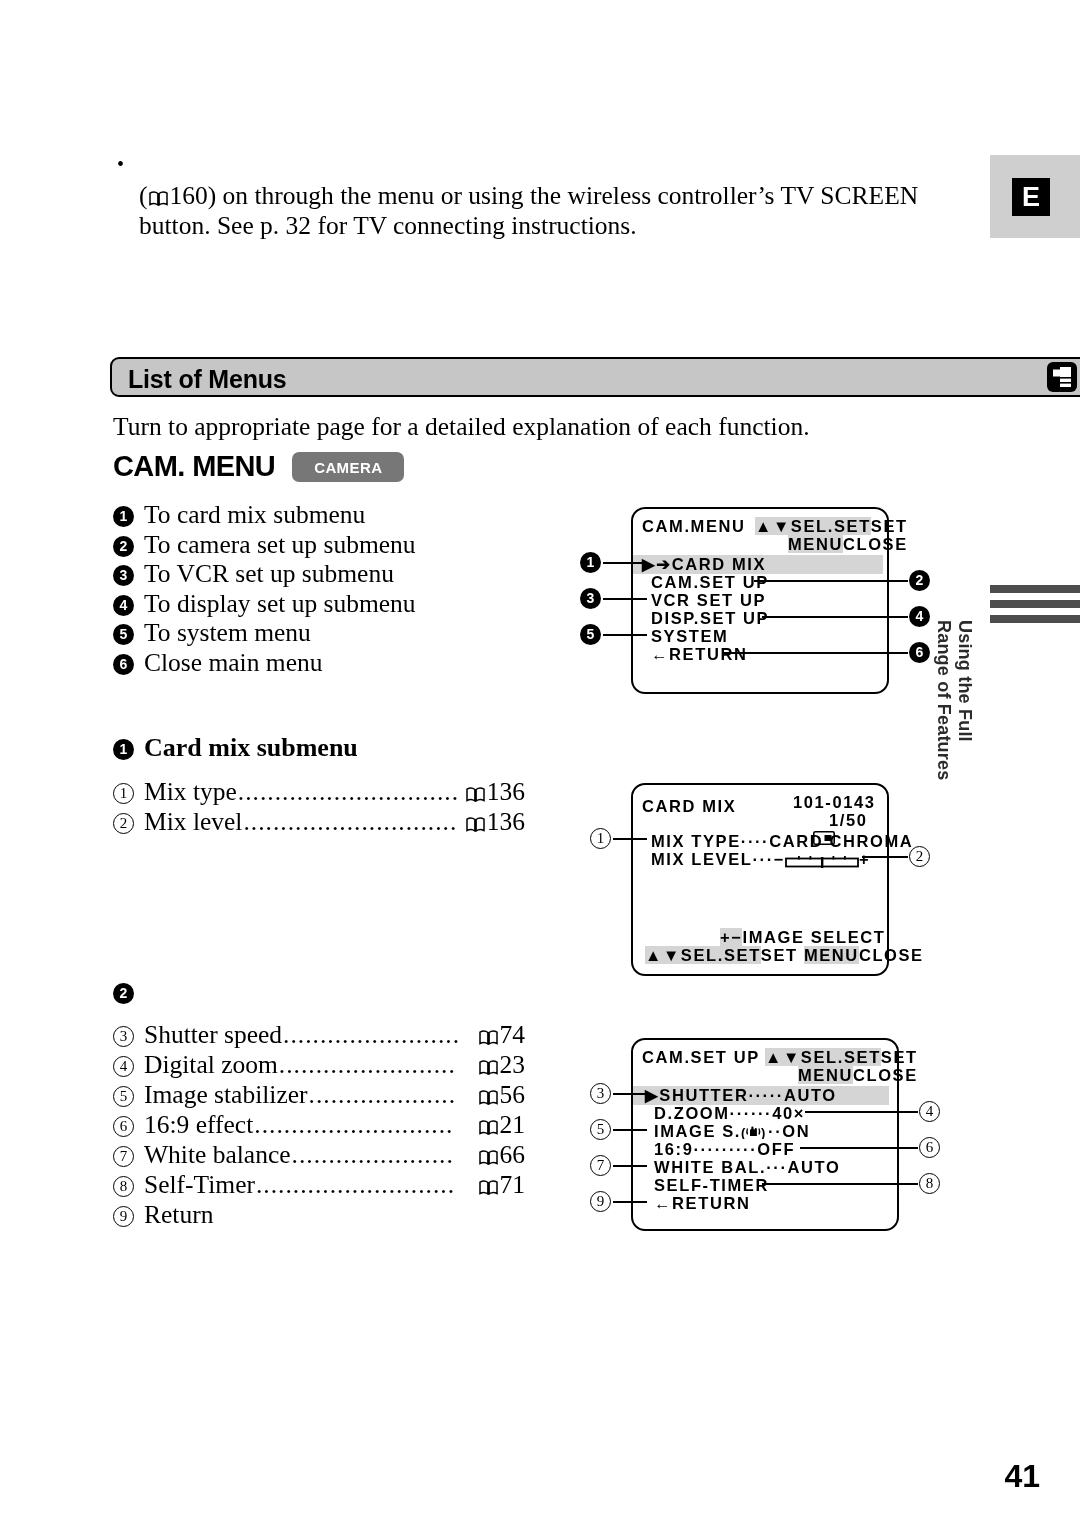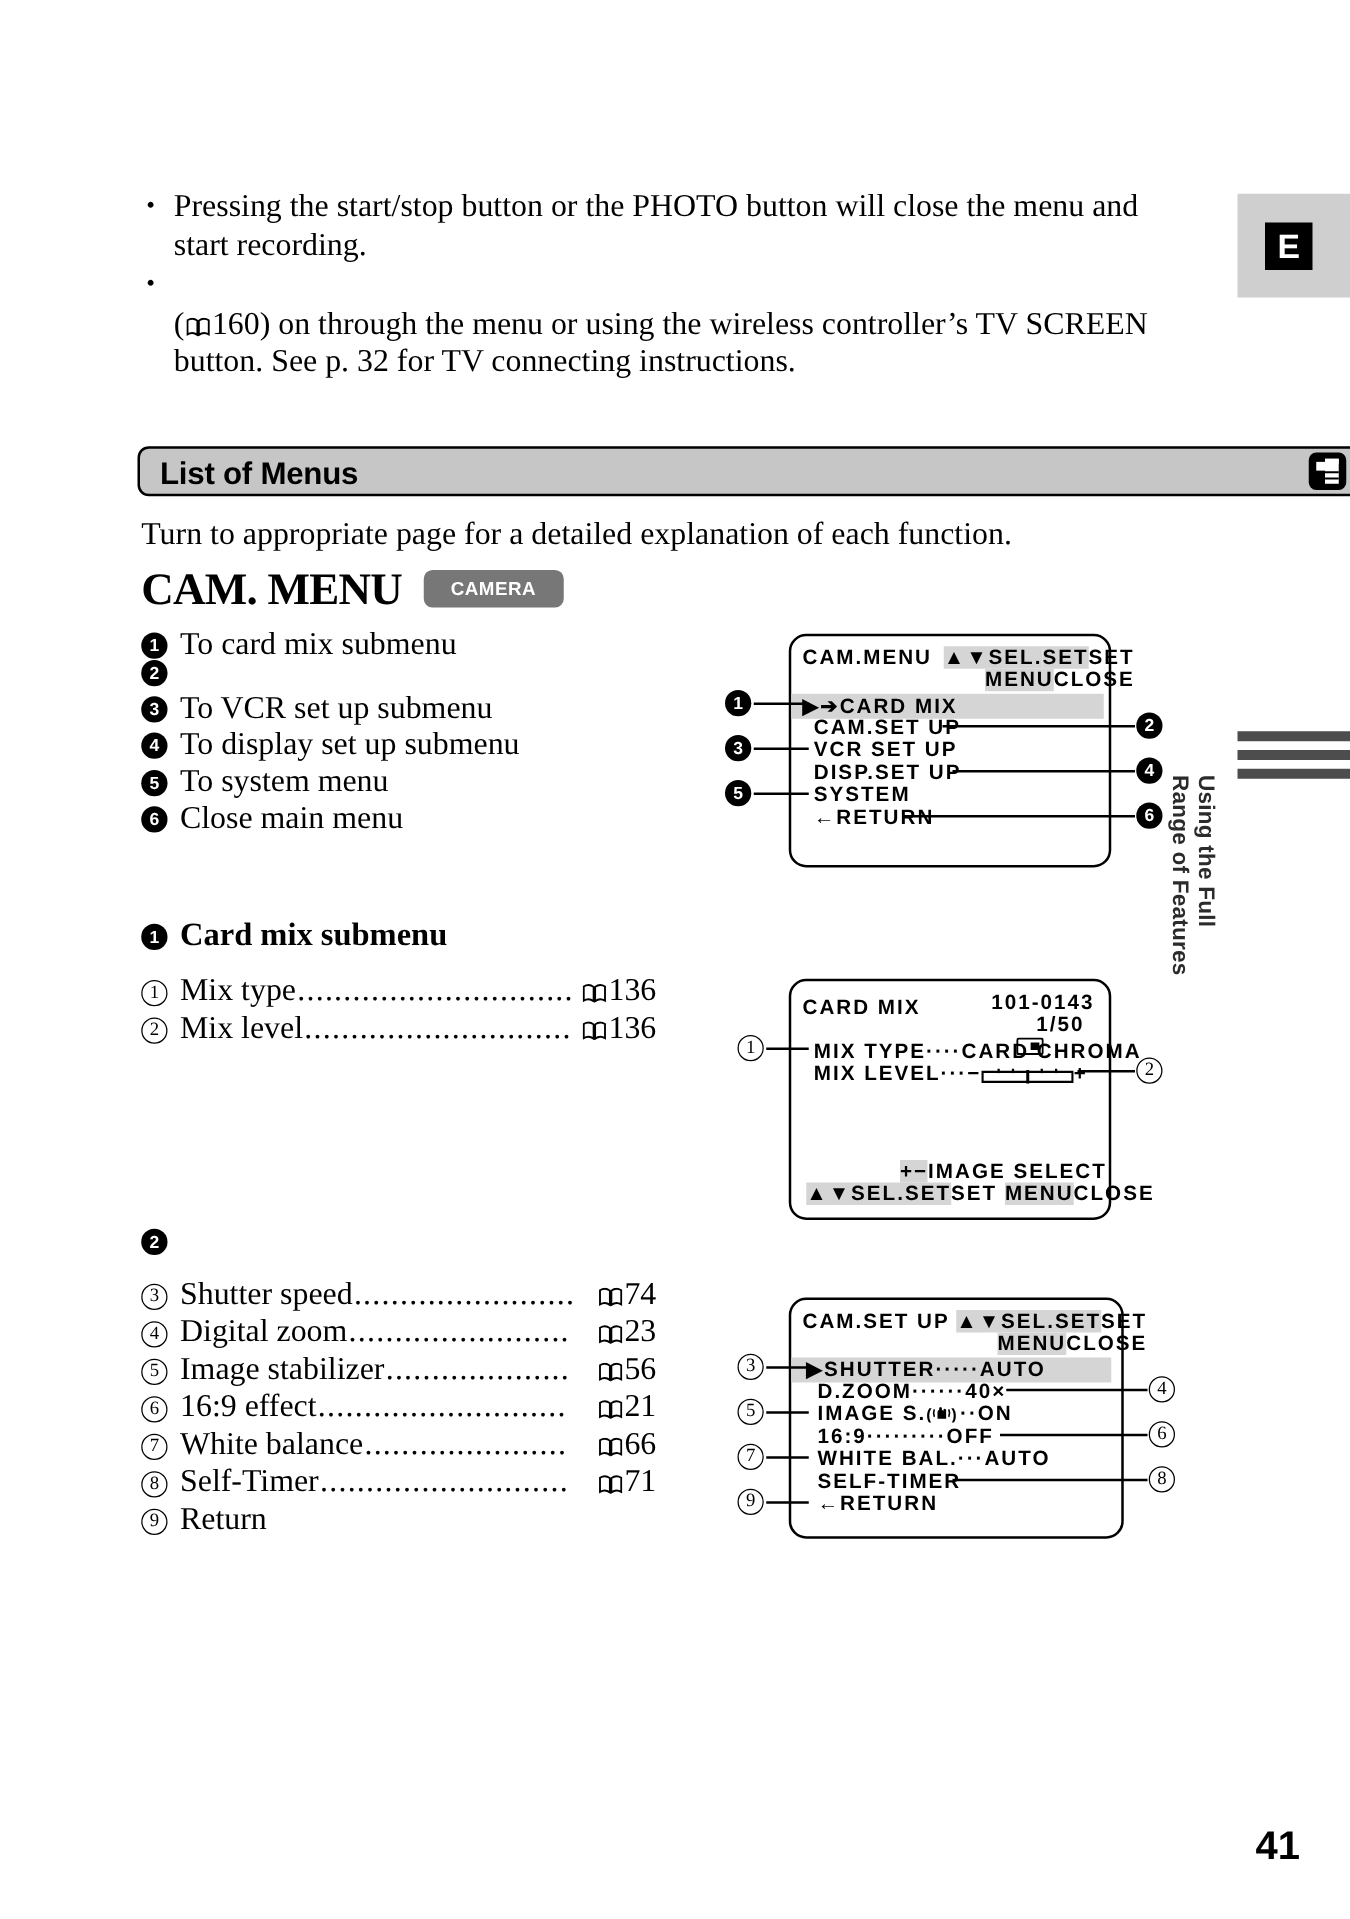--- a/index.html
+++ b/index.html
@@ -148,23 +148,23 @@
 
   .cam-menu-head {
     position: absolute;
     left: 113px;
     top: 450px;
     display: flex;
     align-items: center;
     gap: 17px;
   }
   .cam-menu-head .h {
-    font-family: Liberation Serif, serif;
-    font-weight: bold;
-    font-size: 36px;
+    font-family: Liberation Sans, sans-serif;
+    font-weight: bold;
+    font-size: 29px;
     letter-spacing: -0.6px;
   }
   .badge {
     background: #777777;
     color: #fff;
     border-radius: 7px;
     font-family: "Liberation Sans", sans-serif;
     font-weight: bold;
     font-size: 15px;
     letter-spacing: 0.4px;
@@ -322,24 +322,20 @@
   <i></i>
   <i></i>
 </div>
 <div class="side-vert">
   <span>Using the Full</span>
   <span>Range of Features</span>
 </div>
 
 <div class="bullets">
   <div class="bullet">
-    <span>Pressing the start/stop button or the PHOTO button will close the menu and</span><br>
-    <span>start recording.</span>
-  </div>
-  <div class="bullet">
     <br>
     <span>(</span><span class="bk"><svg width="19" height="15" viewBox="0 0 19 15">
           <path d="M1 2.2c2.6-1.6 5.4-1.6 7.9.3V14C6.4 12 3.6 12 1 13.5z" fill="#fff" stroke="#000" stroke-width="1.5"></path>
           <path d="M18 2.2c-2.6-1.6-5.4-1.6-7.9.3V14c2.5-2 5.3-2 7.9-.5z" fill="#fff" stroke="#000" stroke-width="1.5"></path>
           <path d="M9.45 2.6V14" stroke="#000" stroke-width="1.3"></path>
         </svg></span><span>160) on through the menu or using the wireless controller’s TV SCREEN</span><br>
     <span>button. See p. 32 for TV connecting instructions.</span>
   </div>
 </div>
 
@@ -378,20 +374,21 @@
   <div class="badge">CAMERA</div>
 </div>
 
 <div class="main-list">
   <div class="li">
       <span class="dot">1</span>
       <span>To card mix submenu</span>
     </div>
   <div class="li">
       <span class="dot">2</span>
+      <span>To camera set up submenu</span>
     </div>
   <div class="li">
       <span class="dot">3</span>
       <span>To VCR set up submenu</span>
     </div>
   <div class="li">
       <span class="dot">4</span>
       <span>To display set up submenu</span>
     </div>
   <div class="li">

